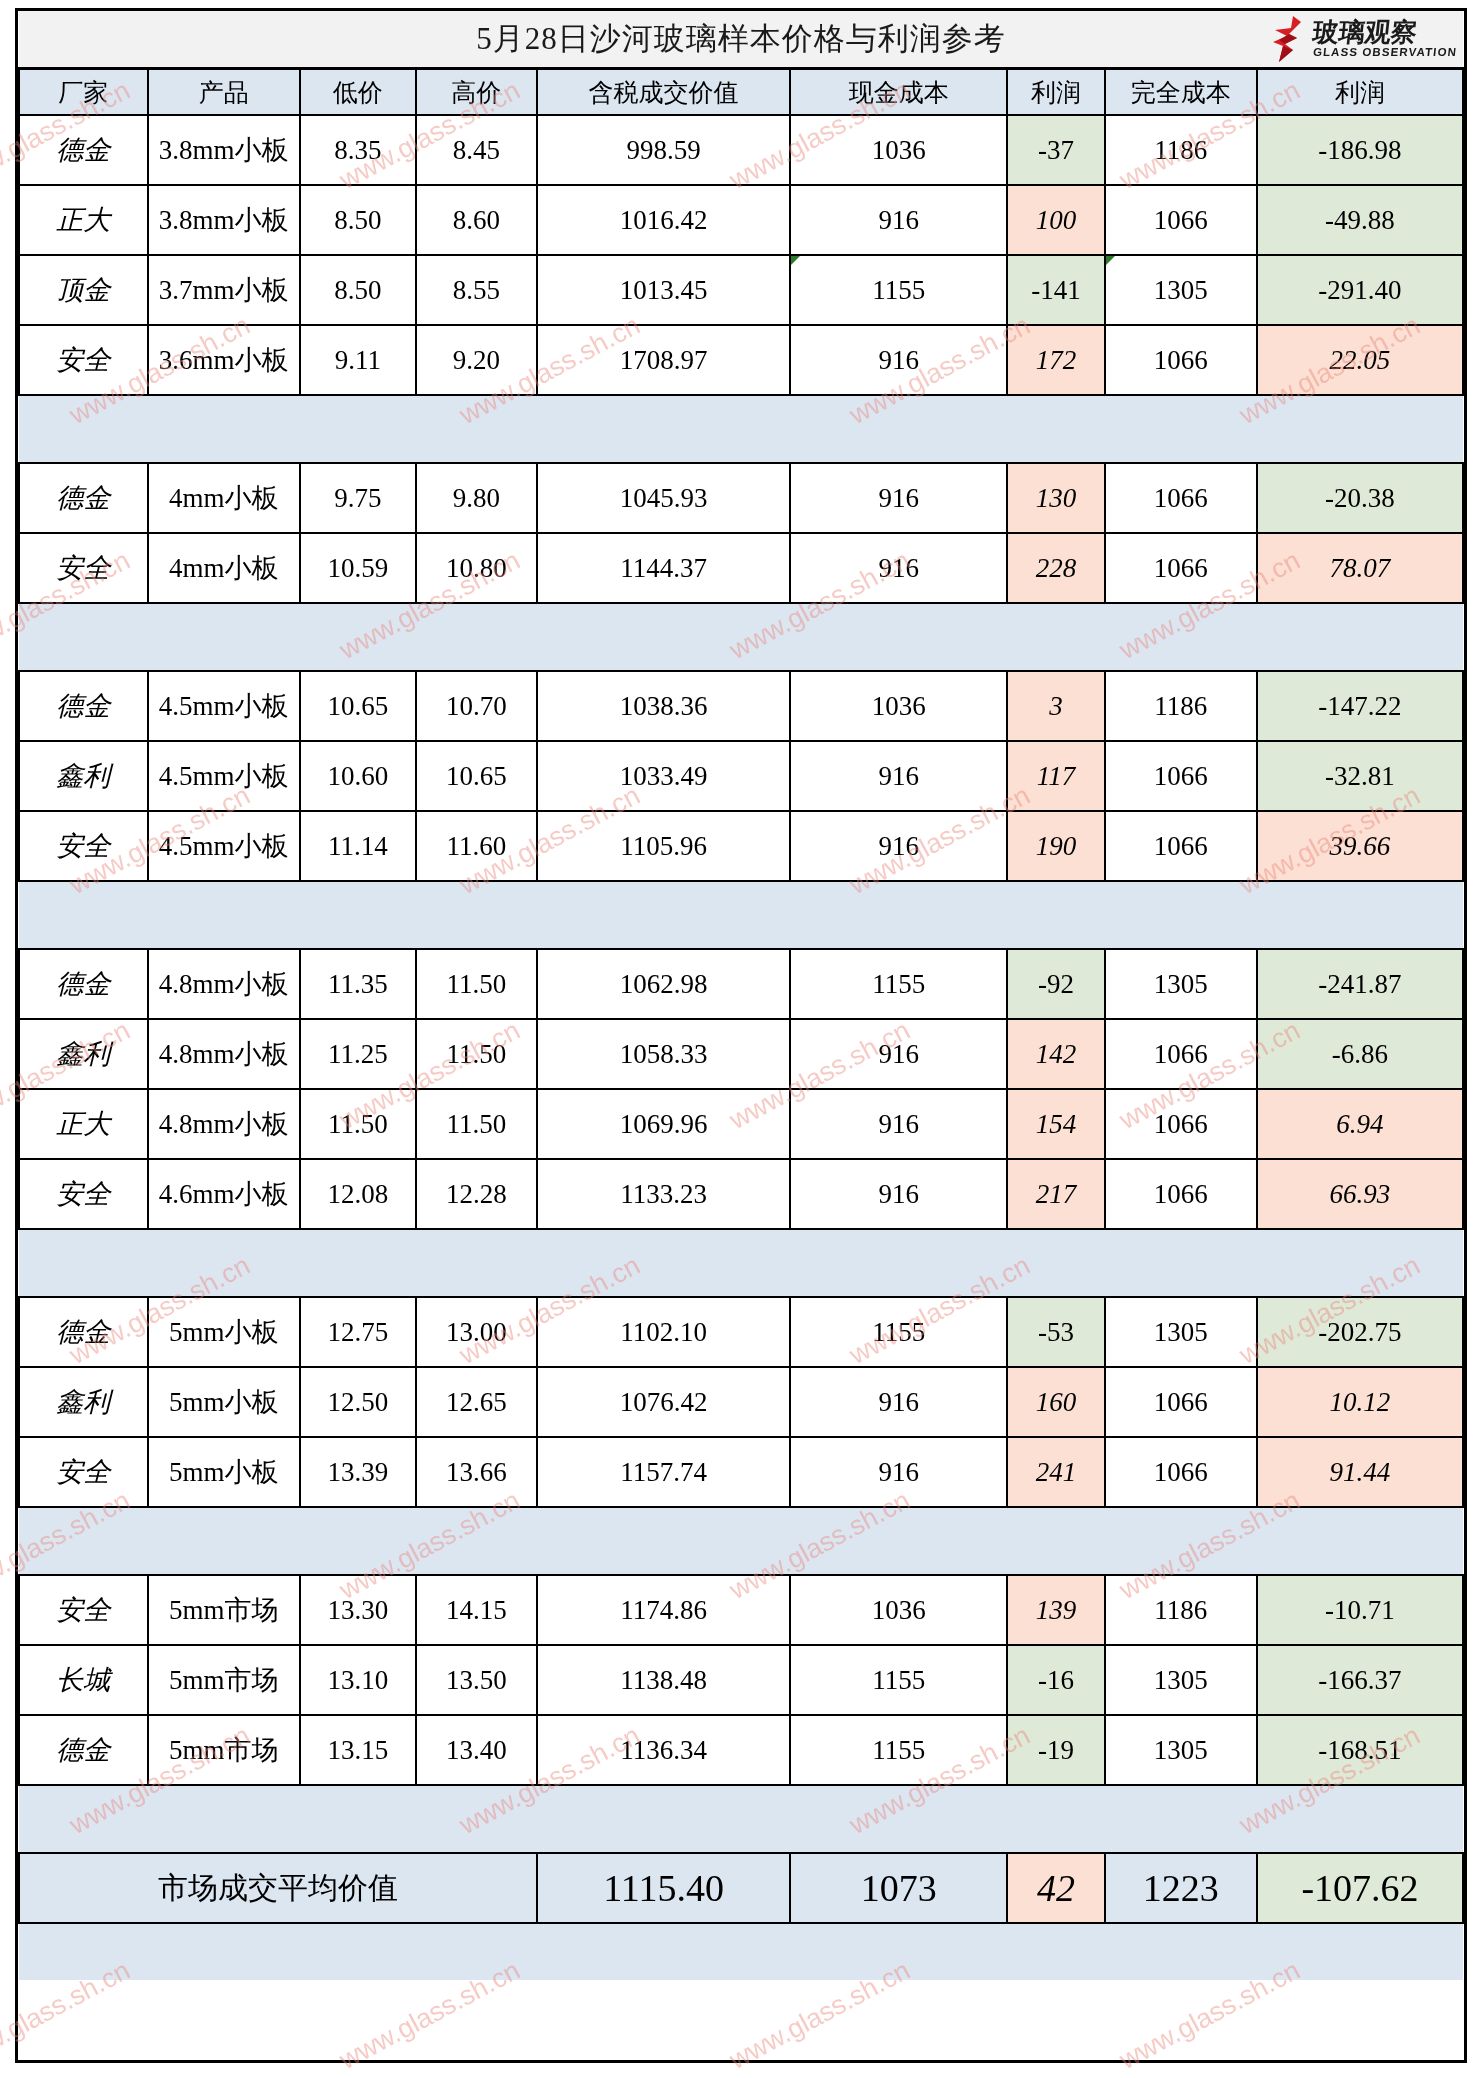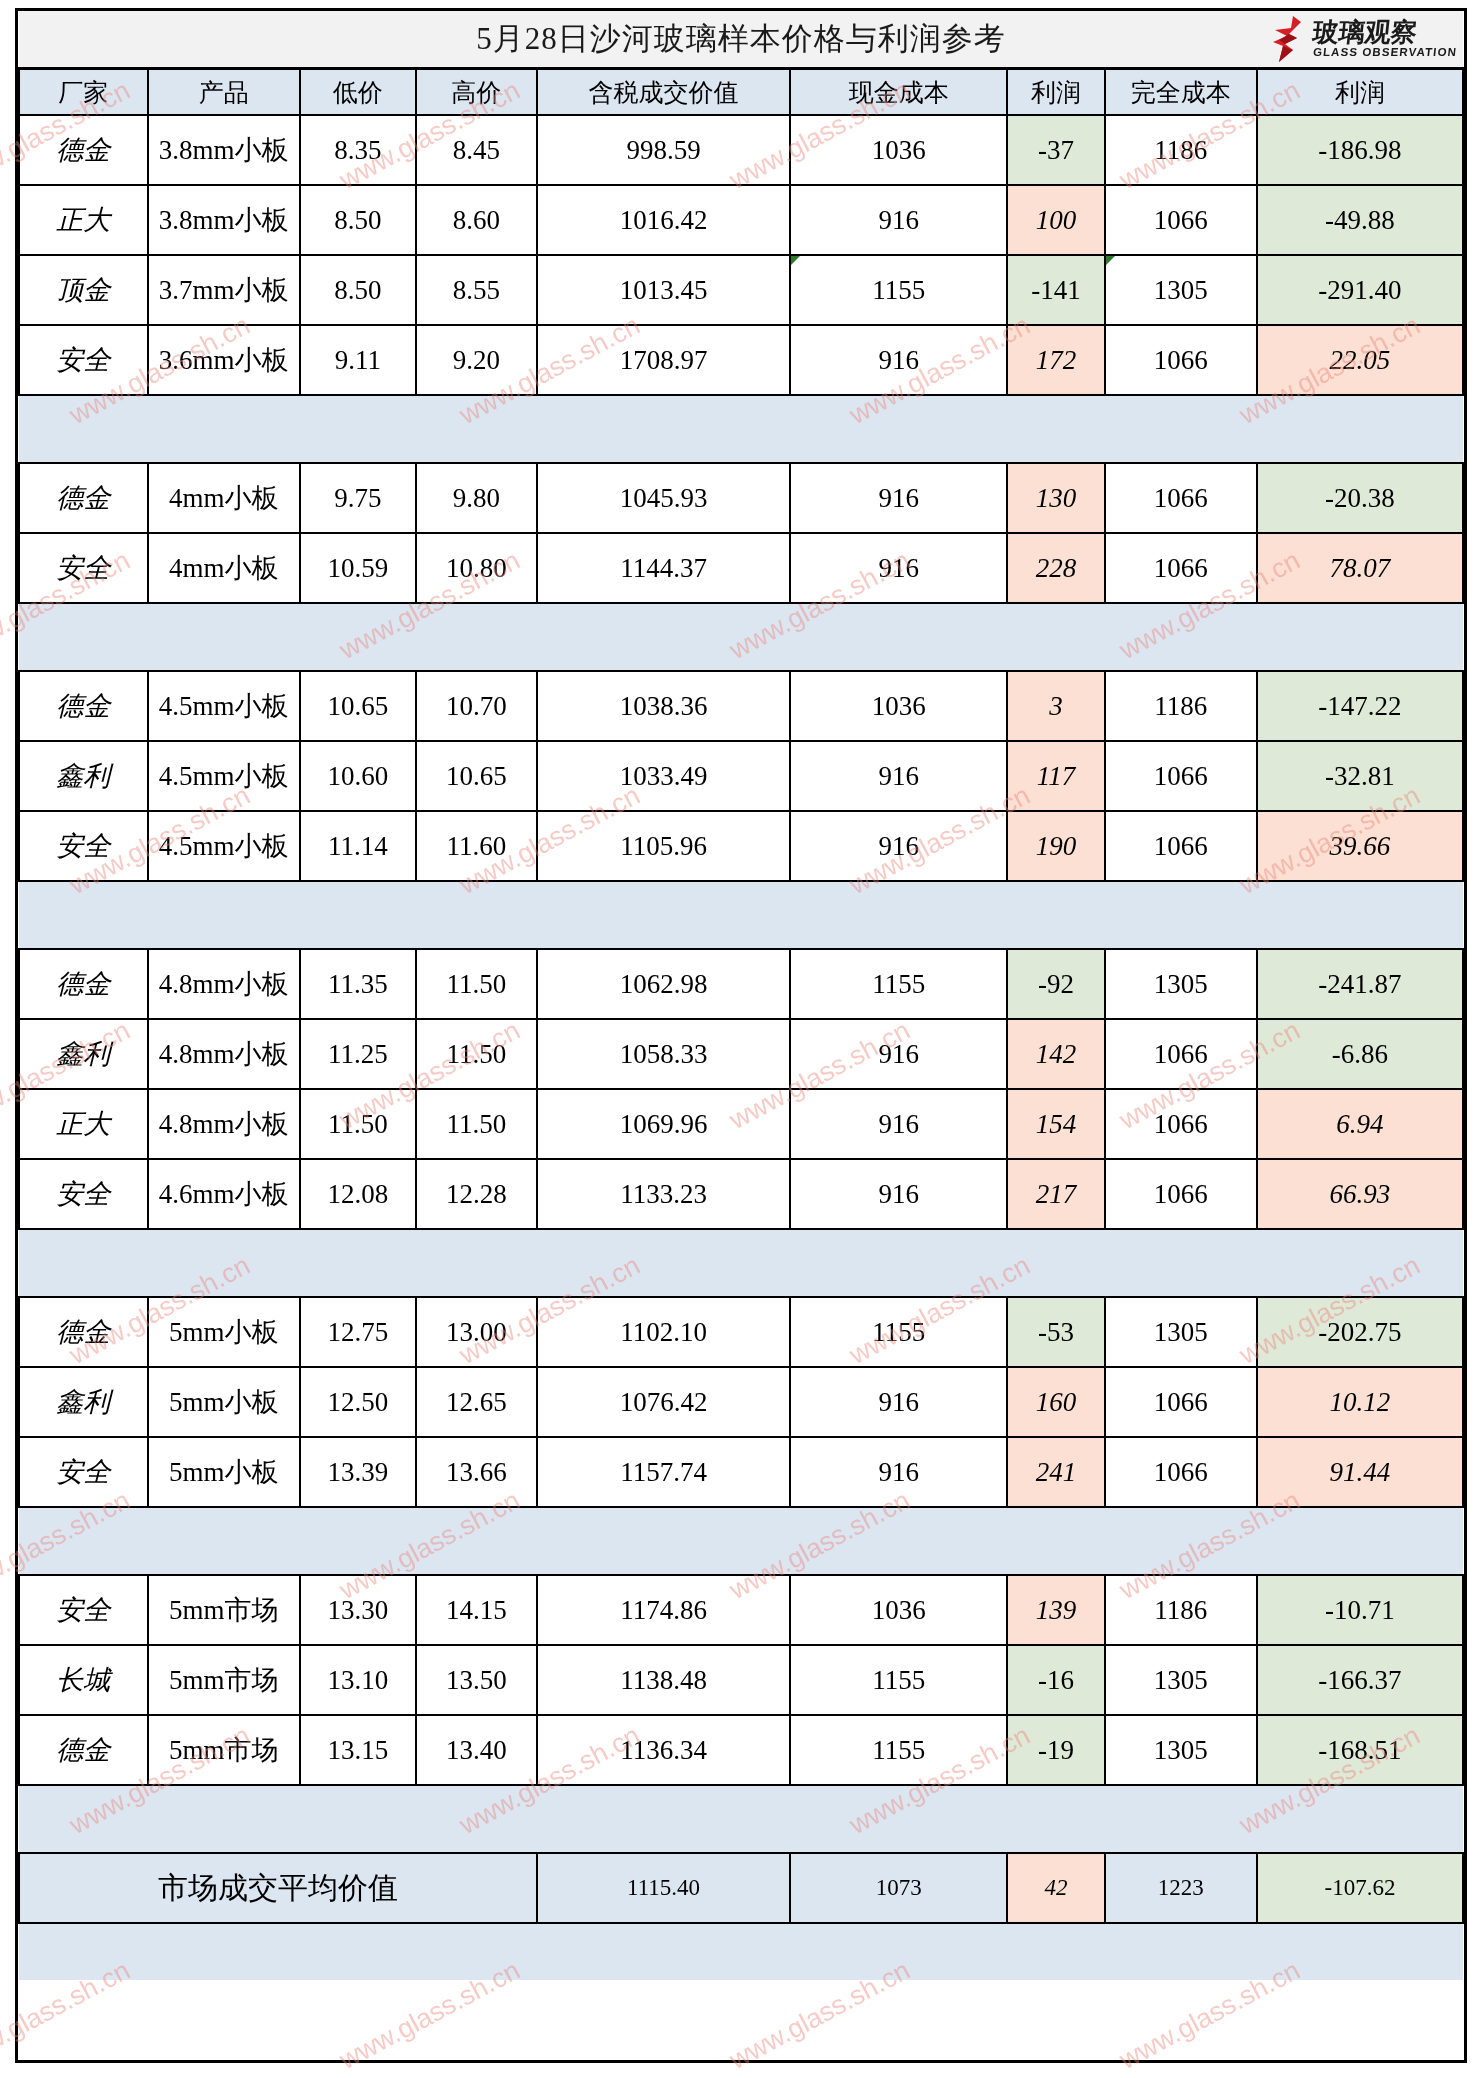--- a/index.html
+++ b/index.html
@@ -88,21 +88,21 @@
   
   .spacer td{
     height:66px;
     background:#dce6f1;
     border-left:none;border-right:none;
   }
   
   .summary td{
     height:68px;
     background:#dce6f1;
-    font-size:23px;
+    font-size:38px;
   }
   .summary .sum-label{font-size:30px;}
   
   .note td{
     height:56px;
     background:#dce6f1;
     text-align:left;
     font-size:20px;
     padding-left:8px;
     border-left:none;border-right:none;border-bottom:none;

